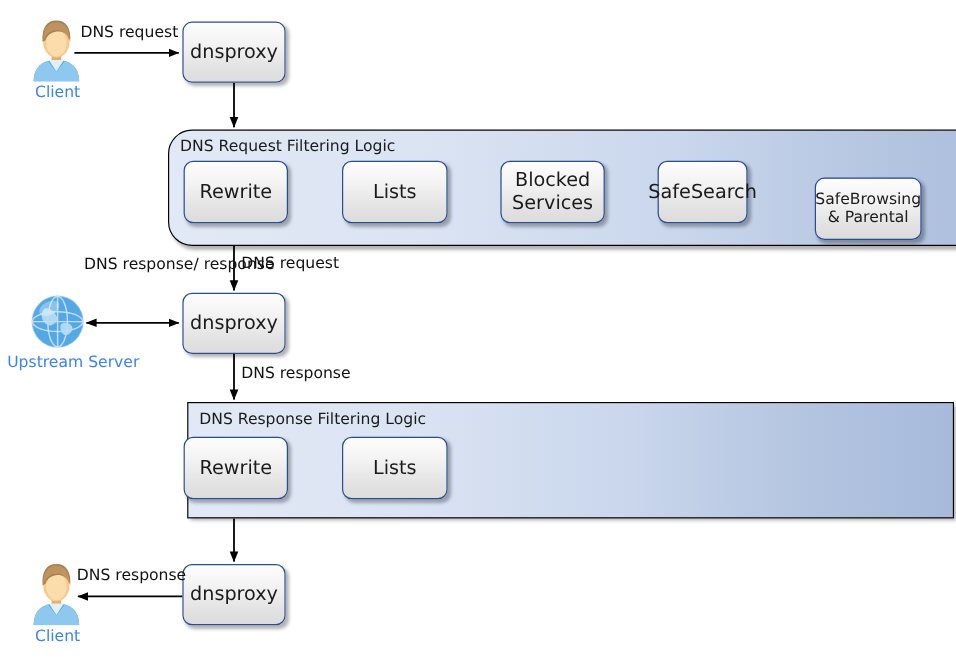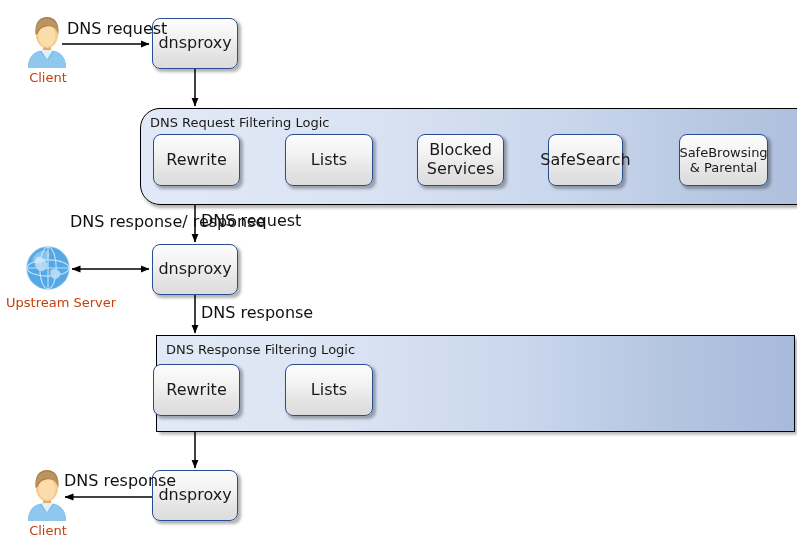--- a/index.html
+++ b/index.html
@@ -60,33 +60,33 @@
     top: 6px;
     font-size: 13px;
     color: #1a1a1a;
     white-space: nowrap;
     font-family: "DejaVu Sans", sans-serif;
   }
 
   
   .edge-label {
     position: absolute;
-    font-size: 16px;
+    font-size: 13px;
     color: #111111;
     white-space: nowrap;
     line-height: 1.18;
     font-family: "DejaVu Sans", sans-serif;
   }
   .edge-label.center { text-align: center; }
 
   
   .actor-label {
     position: absolute;
     font-size: 13px;
-    color: #c2410c;
+    color: #3b82f6;
     text-align: center;
     line-height: 1.18;
     white-space: nowrap;
     font-family: "DejaVu Sans", sans-serif;
   }
 
   .actor-icon { position: absolute; }
 </style>
 </head>
 <body>
@@ -166,21 +166,21 @@
     <div>
       <span>Blocked</span>
       <span>Services</span>
     </div>
   </div>
 
   <div class="node" style="left:548px; top:134px; width:75px; height:52px;">
     <span>SafeSearch</span>
   </div>
 
-  <div class="node" style="left:679px; top:134px; width:89px; height:52px; font-size:13px;">
+  <div class="node" style="left:679px; top:148px; width:89px; height:52px; font-size:13px;">
     <div>
       <span>SafeBrowsing</span>
       <span>&amp; Parental</span>
     </div>
   </div>
 
   <svg class="actor-icon" style="left:24px; top:244px;" width="48" height="48" viewBox="0 0 48 48">
     <circle cx="24" cy="24" r="21" fill="#3f97da"></circle>
     <circle cx="24" cy="24" r="21" fill="none" stroke="#9fd1f2" stroke-width="1.4"></circle>
     <path d="M24,3 a21,21 0 0 1 0,42 a21,21 0 0 1 0,-42" fill="#56a8e4"></path>

